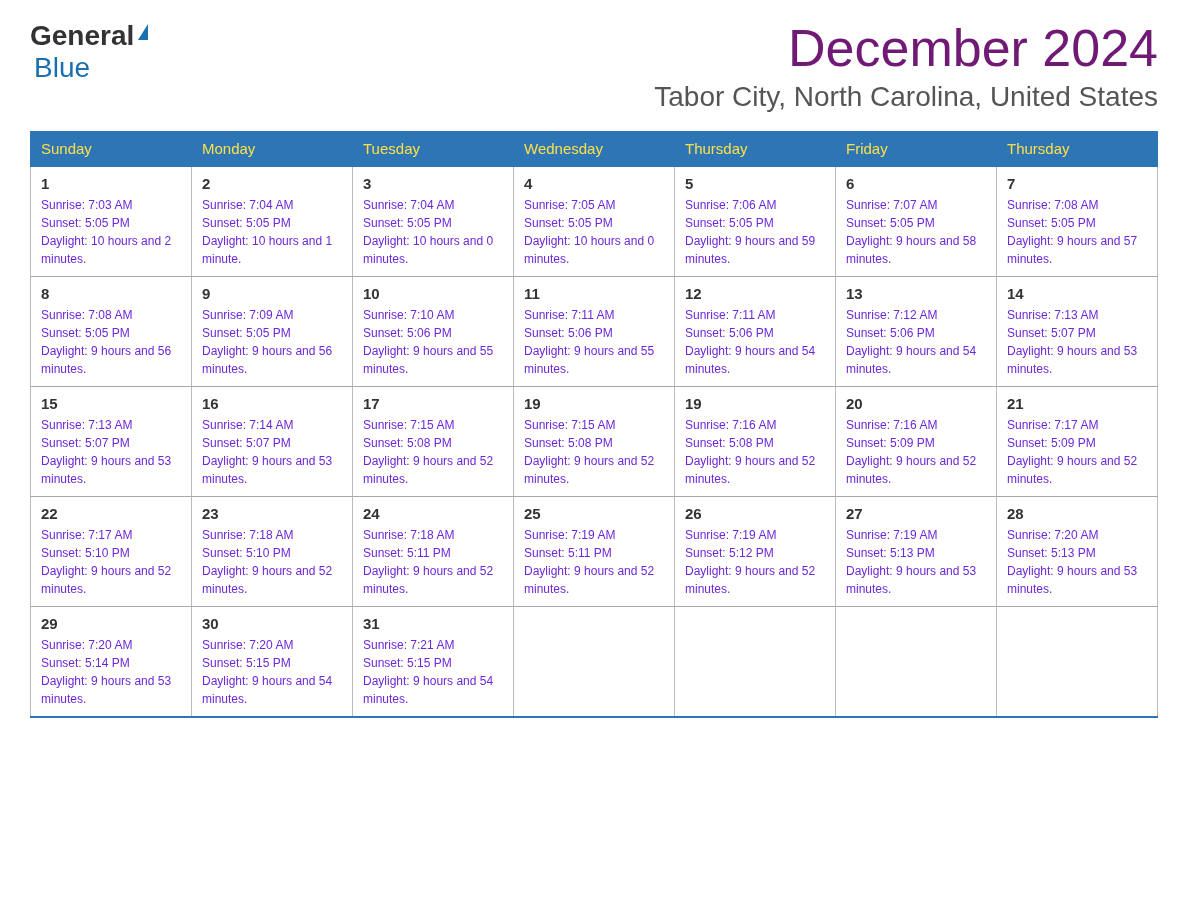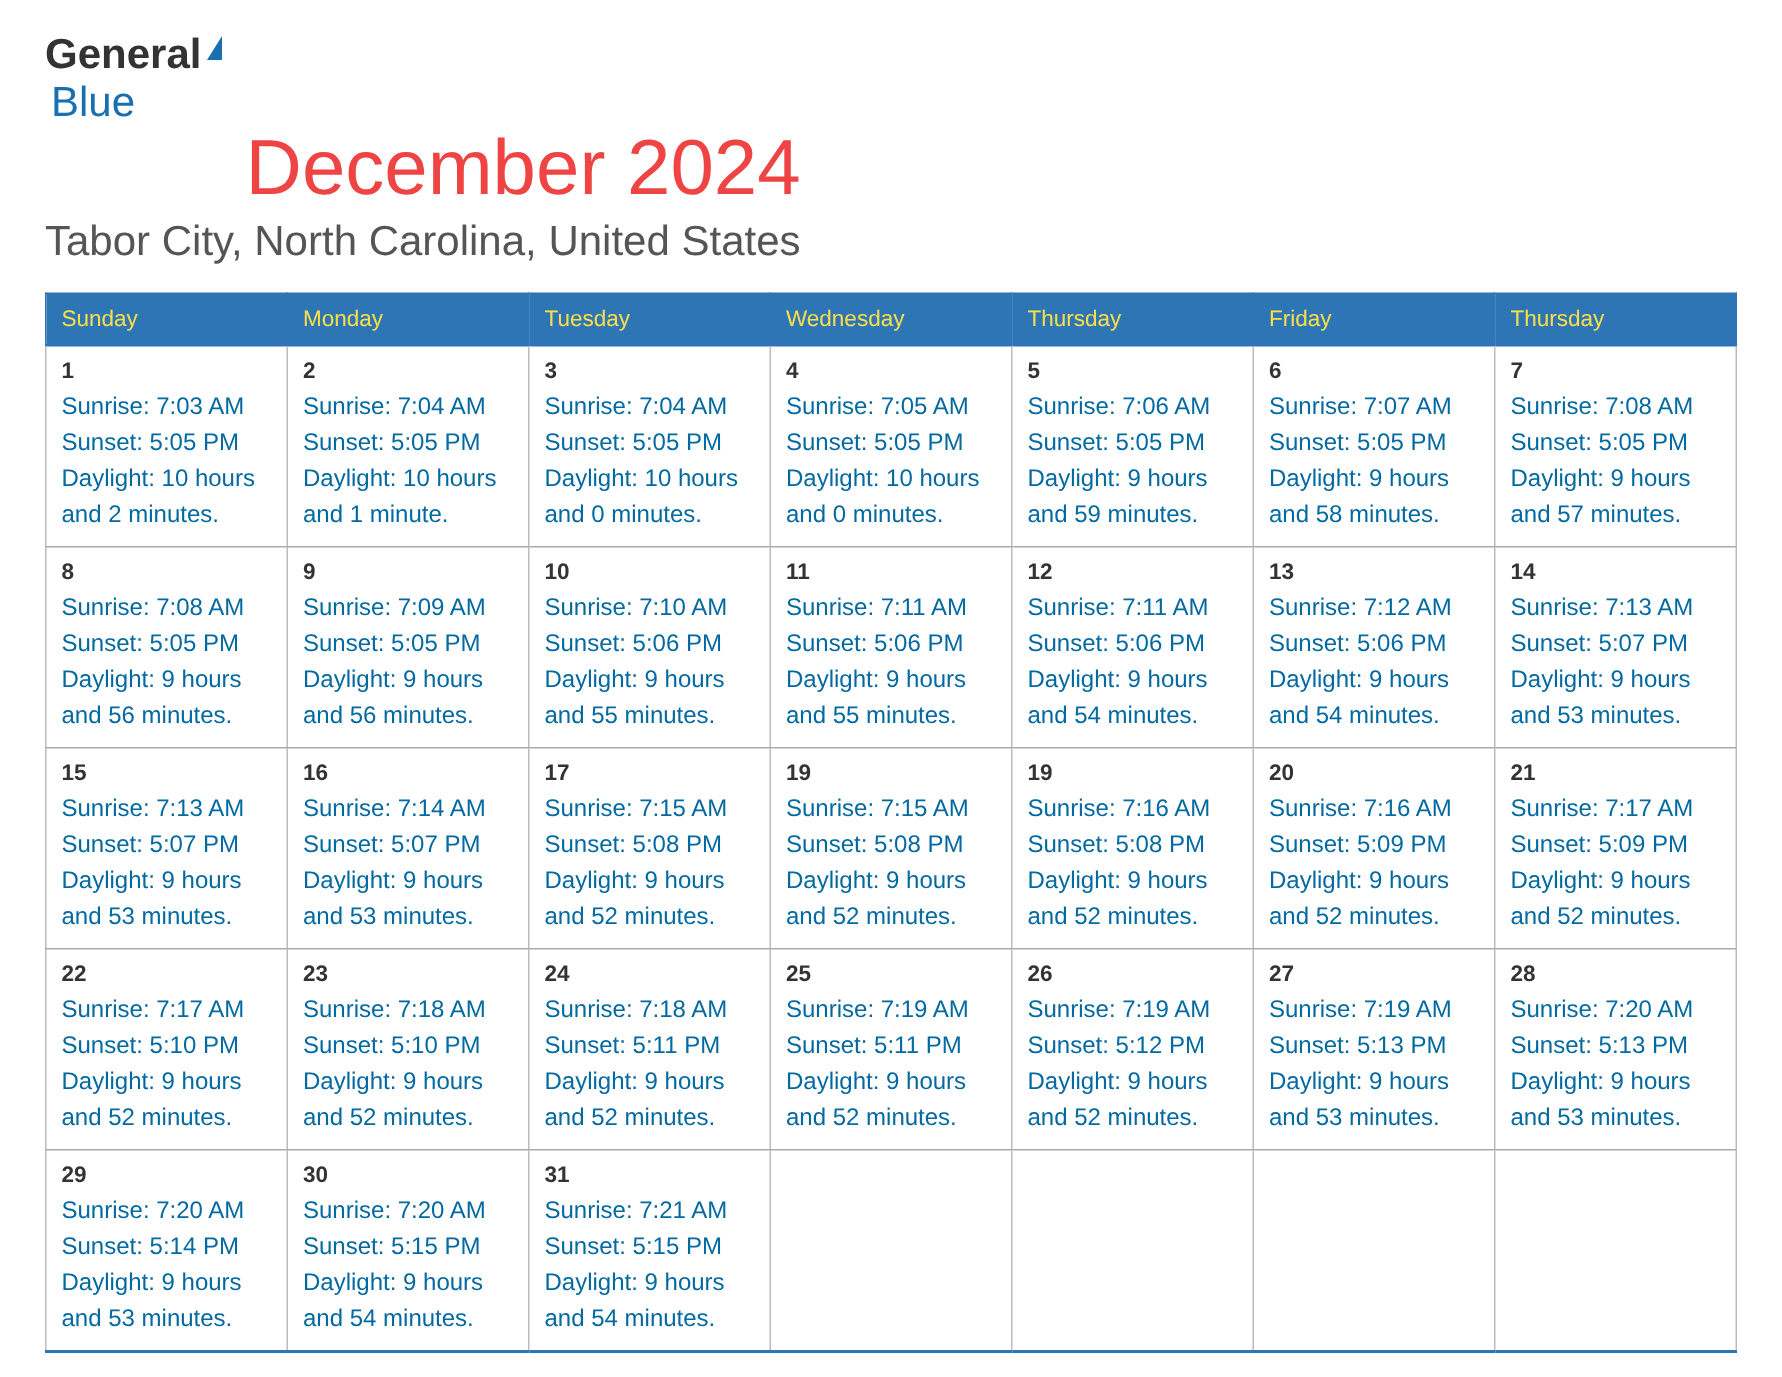--- a/index.html
+++ b/index.html
@@ -8,21 +8,20 @@
       background: #fff;
       padding: 20px 30px;
       width: 1188px;
       min-height: 918px;
     }
     .header {
       display: flex;
       justify-content: space-between;
       align-items: flex-start;
       margin-bottom: 18px;
-      flex-direction: column;
     }
     .logo {
       display: flex;
       flex-direction: column;
       align-items: flex-start;
     }
     .logo-triangle {
       display: inline-block;
       width: 0;
       height: 0;
@@ -36,21 +35,21 @@
     .logo-text-row {
       display: flex;
       align-items: center;
     }
     .title-section {
       text-align: right;
     }
     .month-title {
       font-size: 52px;
       font-weight: normal;
-      color: #ef4444;
+      color: #701a75;
       line-height: 1.1;
     }
     .location-title {
       font-size: 28px;
       color: #555;
       margin-top: 4px;
     }
     table {
       width: 100%;
       border-collapse: collapse;
@@ -74,23 +73,23 @@
       width: 14.28%;
       min-height: 90px;
     }
     .day-num {
       font-size: 15px;
       font-weight: bold;
       display: block;
       margin-bottom: 4px;
     }
     .day-info {
-      font-size: 16px;
+      font-size: 12px;
       line-height: 1.5;
-      color: #0369a1;
+      color: #6d28d9;
     }
     tbody tr:last-child td {
       border-bottom: 2px solid #2e75b6;
     }
     tbody tr:first-child td {
       border-top: 2px solid #2e75b6;
     }
     tbody tr td {
       border-left: 1px solid #bbb;
       border-right: 1px solid #bbb;

